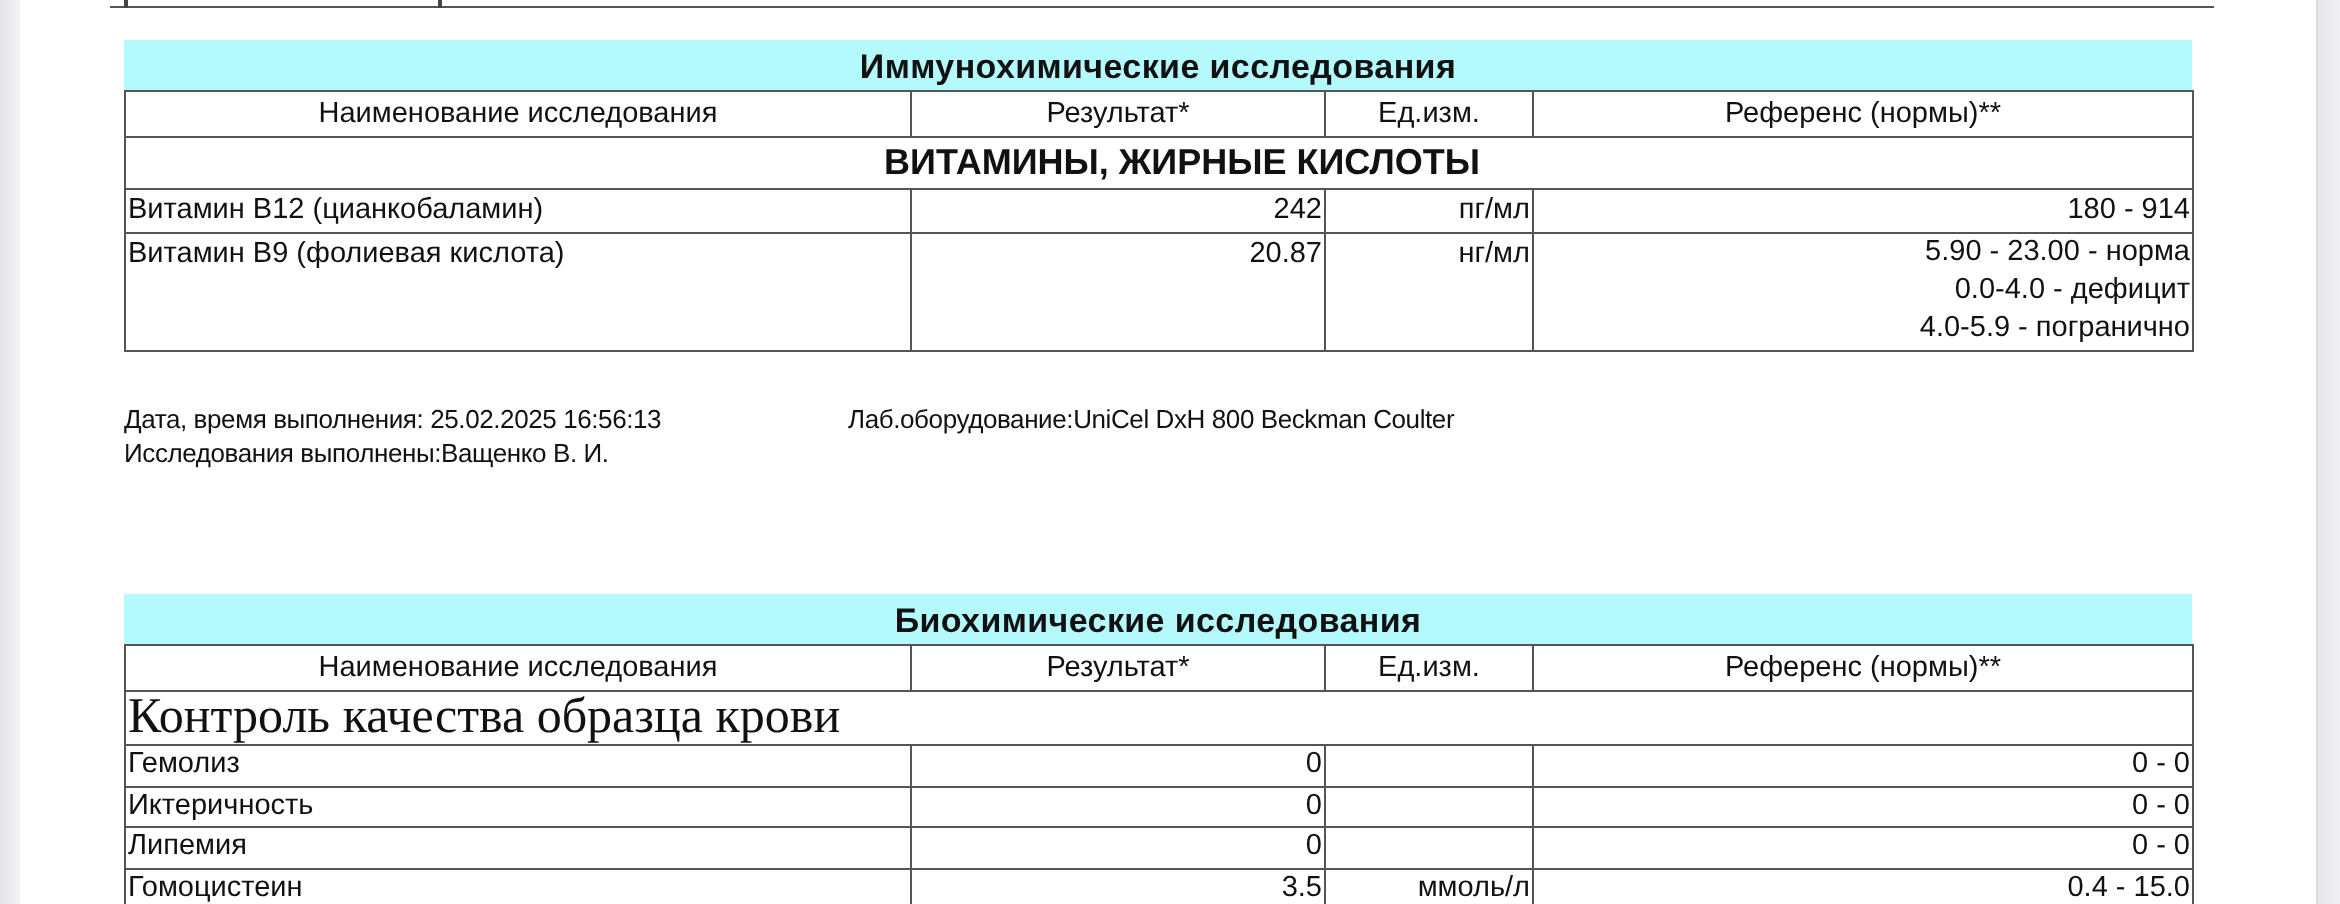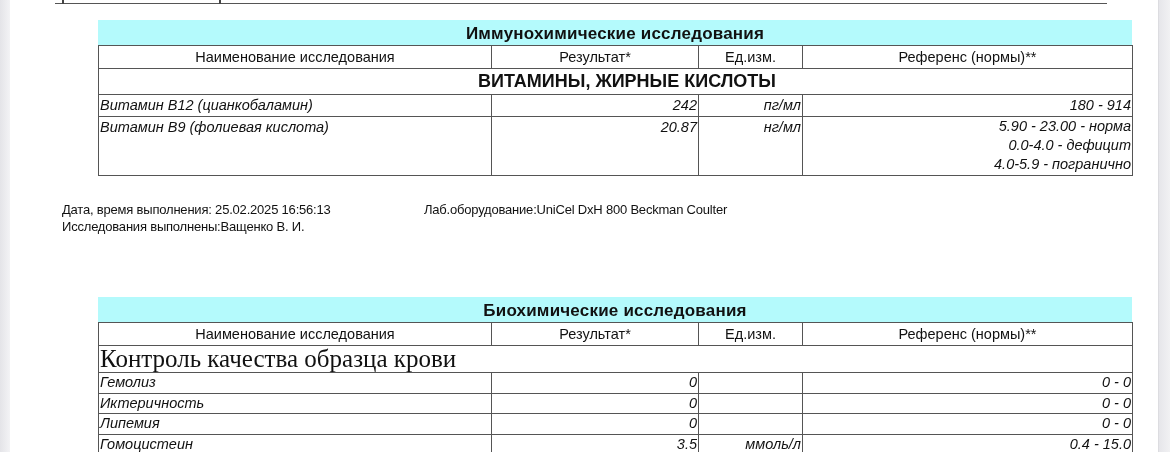--- a/index.html
+++ b/index.html
@@ -4,29 +4,29 @@
 <style>
   * { box-sizing: border-box; margin: 0; padding: 0; }
   html, body { width: 1170px; height: 452px; overflow: hidden; background: #ffffff; }
   body { position: relative; font-family: "Liberation Sans", sans-serif; color: #111; }
   .left-edge { position: absolute; left: 0; top: 0; width: 10px; height: 452px; background: linear-gradient(to right, #e4e4e8, #f3f3f5); }
   .right-edge { position: absolute; right: 0; top: 0; width: 12px; height: 452px; background: linear-gradient(to right, #e6e6ea, #f1f1f3); border-left: 1px solid #dcdce0; }
   .top-fragment { position: absolute; left: 55px; top: 0; width: 1052px; height: 4px; border-bottom: 1.5px solid #555; }
   .top-fragment .tick1 { position: absolute; left: 7px; top: 0; width: 1.5px; height: 4px; background: #444; }
   .top-fragment .tick2 { position: absolute; left: 164px; top: 0; width: 1.5px; height: 4px; background: #444; }
 
-  .block { position: absolute; left: 62px; width: 1034px; margin-left: 36px; }
+  .block { position: absolute; left: 62px; width: 1034px; }
   .band { height: 25px; background: #b4fafc; text-align: center; font-weight: bold; font-size: 17px; line-height: 27px; letter-spacing: 0.2px; }
   table { border-collapse: collapse; width: 1034px; table-layout: fixed; }
   td { border: 1.3px solid #555; font-size: 14.5px; padding: 0 1px; vertical-align: top; line-height: 19px; }
   col.c1 { width: 393px; } col.c2 { width: 207px; } col.c3 { width: 104px; } col.c4 { width: 330px; }
   .hdr td { height: 22px; text-align: center; line-height: 22px; }
   .sect td { height: 25px; text-align: center; font-weight: bold; font-size: 18px; line-height: 25px; padding-left: 24px; }
   .sect2 td { height: 26px; text-align: left; font-family: "Liberation Serif", serif; font-size: 25px; line-height: 26px; padding-left: 1px; }
-  .row td { height: 22px; line-height: 20px; font-style: italic; }
+  .row td { height: 22px; line-height: 20px; }
   .row.small td { height: 20.5px; line-height: 19px; }
   .row td.name { text-align: left; }
   .row td.c { text-align: right; }
   .ref-lines span { display: block; text-align: right; line-height: 19px; }
   .info { position: absolute; left: 62px; top: 201px; font-size: 13px; line-height: 17px; letter-spacing: -0.2px; }
   .info .r1 span { display: inline-block; }
   .info .date { width: 362px; }
 </style>
 </head>
 <body>

